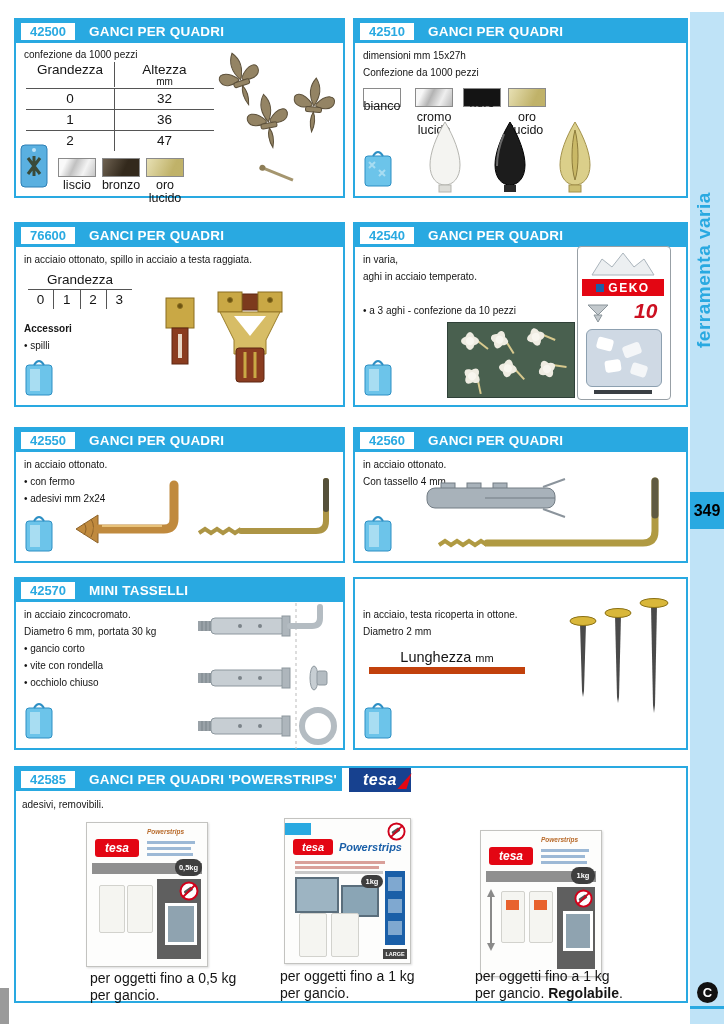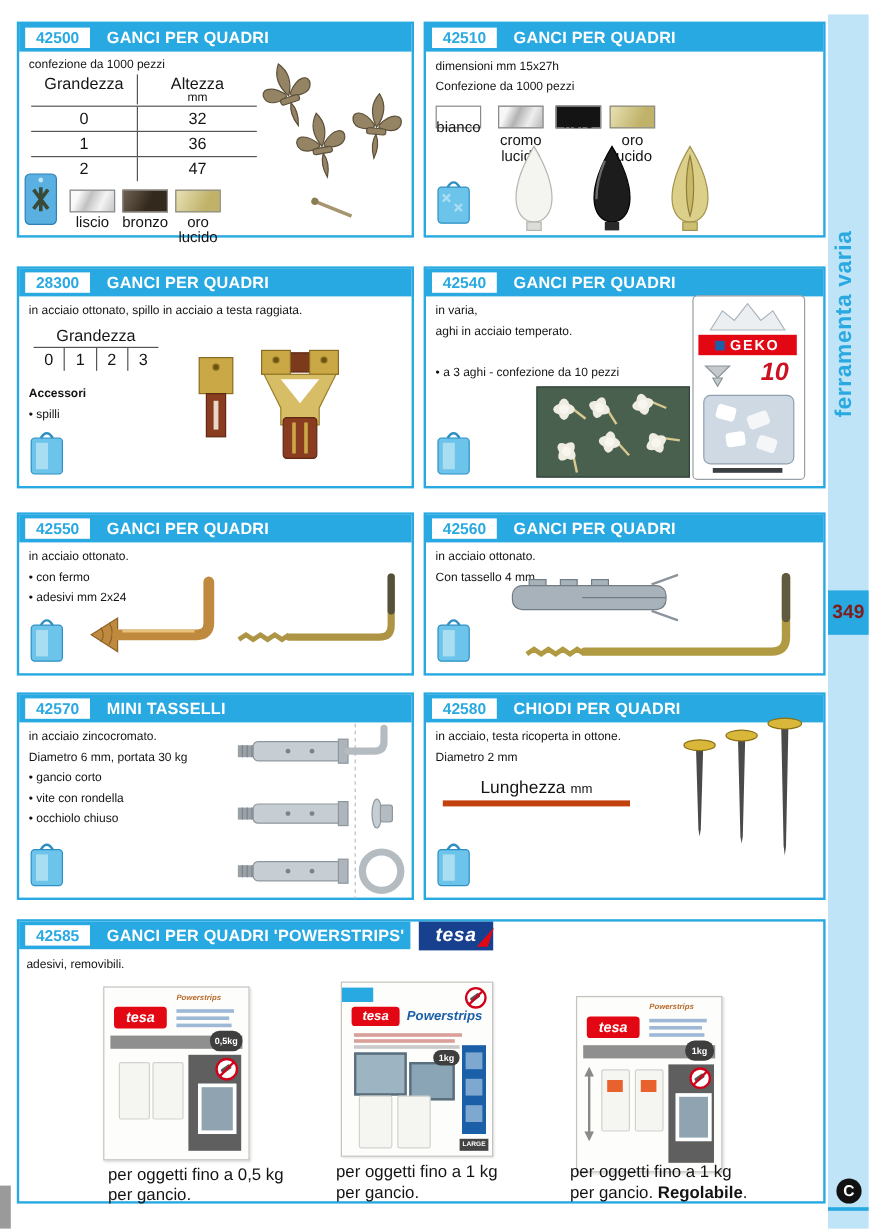--- a/index.html
+++ b/index.html
@@ -22,40 +22,40 @@
   .t50 .head .unit{display:block;font-size:10px;line-height:10px;}
   .t50 .row{border-bottom:1px solid #555;}
   .t50 .row div{padding:2px 0 3px;}
   .t50 .row:last-child{border-bottom:none;}
   .t30{position:absolute;left:12px;top:46px;width:104px;text-align:center;font-size:13.5px;}
   .t30 .hd{border-bottom:1px solid #555;padding-bottom:2px;}
   .t30 .cells{display:flex;}
   .t30 .cells span{flex:1;padding:2px 0;border-right:1px solid #555;}
   .t30 .cells span:last-child{border-right:none;}
   .t80{position:absolute;left:14px;top:58px;width:156px;text-align:center;font-size:13.5px;}
-  .t80 .hd{border-bottom:5px solid #c2410c;padding-bottom:2px;font-size:14.5px;}
+  .t80 .hd{border-bottom:7px solid #c2410c;padding-bottom:2px;font-size:14.5px;}
   .t80 .hd small{font-size:11px;}
   .t80 .cells{display:flex;}
   .t80 .cells span{flex:1;padding:3px 0;border-right:1px solid #555;}
   .t80 .cells span:last-child{border-right:none;}
   
   .sw{position:absolute;width:38px;height:19px;border:1px solid #8a8a8a;box-sizing:border-box;}
   .metal{background-image:linear-gradient(115deg,rgba(255,255,255,.85) 18%,rgba(120,120,120,.25) 42%,rgba(255,255,255,.7) 70%,rgba(150,150,150,.3) 100%);}
   .bronze{background-image:linear-gradient(115deg,rgba(255,255,255,.18),rgba(0,0,0,.35) 60%);}
   .gold{background-image:linear-gradient(115deg,rgba(255,255,255,.4),rgba(120,100,30,.25) 70%);}
   .swl{position:absolute;font-size:12.5px;line-height:13px;text-align:center;}
   
   .thumb{position:absolute;left:8px;bottom:8px;}
   
   .sidebar{position:absolute;right:0;top:12px;width:34px;height:1012px;background:#bfe3f7;}
   .side-label{position:absolute;top:108px;left:3px;width:27px;height:300px;
       writing-mode:vertical-rl;transform:rotate(180deg);text-align:center;
       color:#29a9e1;font-weight:bold;font-size:19px;letter-spacing:.5px;}
   .pagenum{position:absolute;left:0;top:480px;width:34px;height:37px;background:#29a9e1;
-      color:#7f1d1d;font-weight:bold;font-size:16px;display:flex;align-items:center;justify-content:center;}
+      color:#000000;font-weight:bold;font-size:16px;display:flex;align-items:center;justify-content:center;}
   .cmark{position:absolute;left:7px;top:970px;width:21px;height:21px;border-radius:50%;
       background:#111;color:#fff;font-weight:bold;font-size:13px;display:flex;align-items:center;justify-content:center;}
   .sideline{position:absolute;left:0;top:994px;width:34px;height:3px;background:#29a9e1;}
   .cornermark{position:absolute;left:0;top:988px;width:9px;height:36px;background:#9a9a9a;}
   
   .tesalogo{position:absolute;width:62px;height:24px;background:#17418f;display:flex;align-items:center;justify-content:center;}
   .tesalogo span{color:#fff;font-weight:bold;font-style:italic;font-size:16px;letter-spacing:.5px;}
   .tesaswoosh{position:absolute;right:2px;bottom:3px;width:0;height:0;
       border-left:9px solid transparent;border-bottom:16px solid #e30613;transform:skewX(-18deg);}
   
@@ -175,21 +175,21 @@
     <g transform="translate(130,0)">
       <path d="M22,2 C31,17 37,33 37,45 C37,58 30,65 22,65 C14,65 7,58 7,45 C7,33 13,17 22,2 Z" fill="#dbcf8a" stroke="#a3924c"></path>
       <path d="M22,10 C26,25 26,48 22,60 C18,48 18,25 22,10 Z" fill="#c9b866" stroke="#8e7d3c"></path>
       <rect x="16" y="65" width="12" height="7" fill="#cdbf72" stroke="#a3924c"></rect>
     </g>
   </svg>
 </section>
 
 <section class="box" style="left:14px;top:222px;width:331px;height:185px;">
   <div class="hdr">
-    <span class="code">28300</span>
+    <span class="code">76600</span>
     <span class="hdr-title">GANCI PER QUADRI</span>
   </div>
   <div class="tline" style="left:8px;top:27px;">in acciaio ottonato, spillo in acciaio a testa raggiata.</div>
   <div class="t30" style="top:48px;">
     <div class="hd">Grandezza</div>
     <div class="cells">
       <span>0</span>
       <span>1</span>
       <span>2</span>
       <span>3</span>
@@ -370,24 +370,20 @@
       <rect x="119" y="12" width="10" height="14" rx="2" fill="#b4bcc2" stroke="#8d979e"></rect>
     </g>
     <g transform="translate(0,104)">
       <use href="#anch"></use>
       <circle cx="120" cy="19" r="16" fill="none" stroke="#b4bcc2" stroke-width="6"></circle>
     </g>
   </svg>
 </section>
 
 <section class="box" style="left:353px;top:577px;width:335px;height:173px;">
-  <div class="hdr">
-    <span class="code">42580</span>
-    <span class="hdr-title">CHIODI PER QUADRI</span>
-  </div>
   <div class="tline" style="left:8px;top:27px;">in acciaio, testa ricoperta in ottone.</div>
   <div class="tline" style="left:8px;top:44px;">Diametro 2 mm</div>
   <div class="t80" style="top:70px;">
     <div class="hd"><span>Lunghezza</span> <small>mm</small></div>
   </div>
   <svg class="thumb" width="30" height="38" viewBox="0 0 30 38">
     <rect x="2" y="6" width="26" height="30" rx="3" fill="#6cc4ea" stroke="#2d8fc4"></rect>
     <path d="M10,6 Q15,-2 20,6" fill="none" stroke="#2d8fc4" stroke-width="2"></path>
     <rect x="6" y="10" width="10" height="22" fill="#a8ddf2"></rect>
   </svg>

